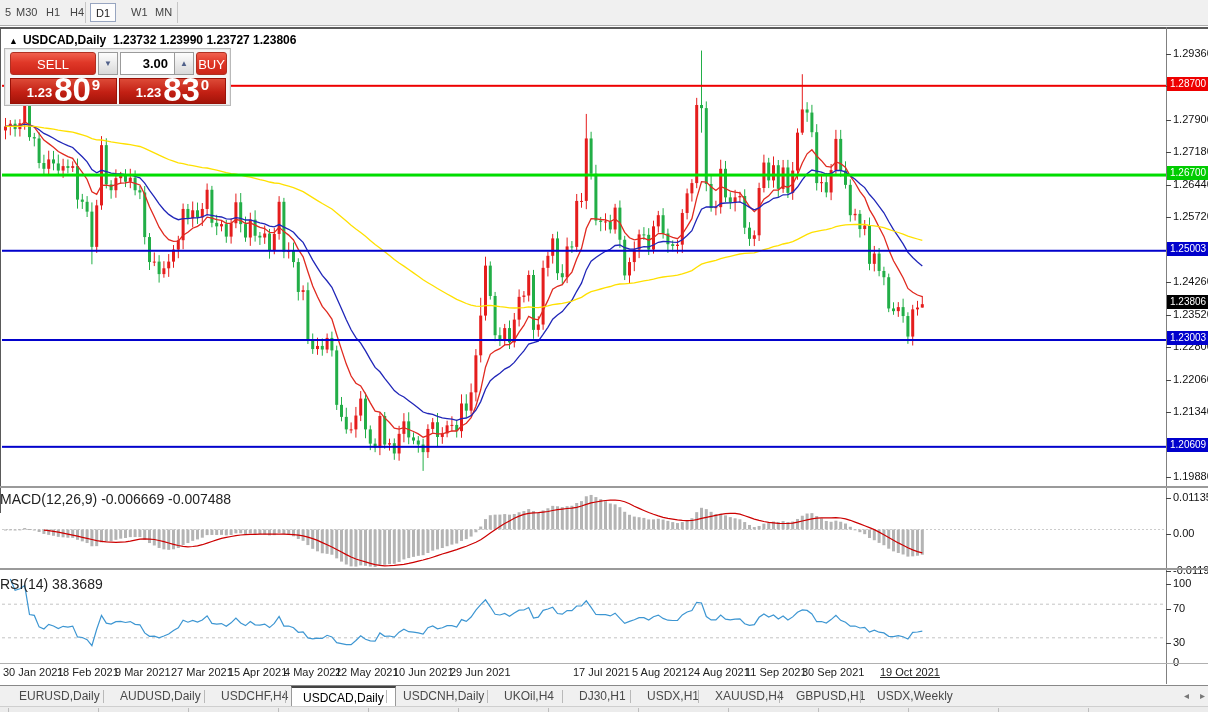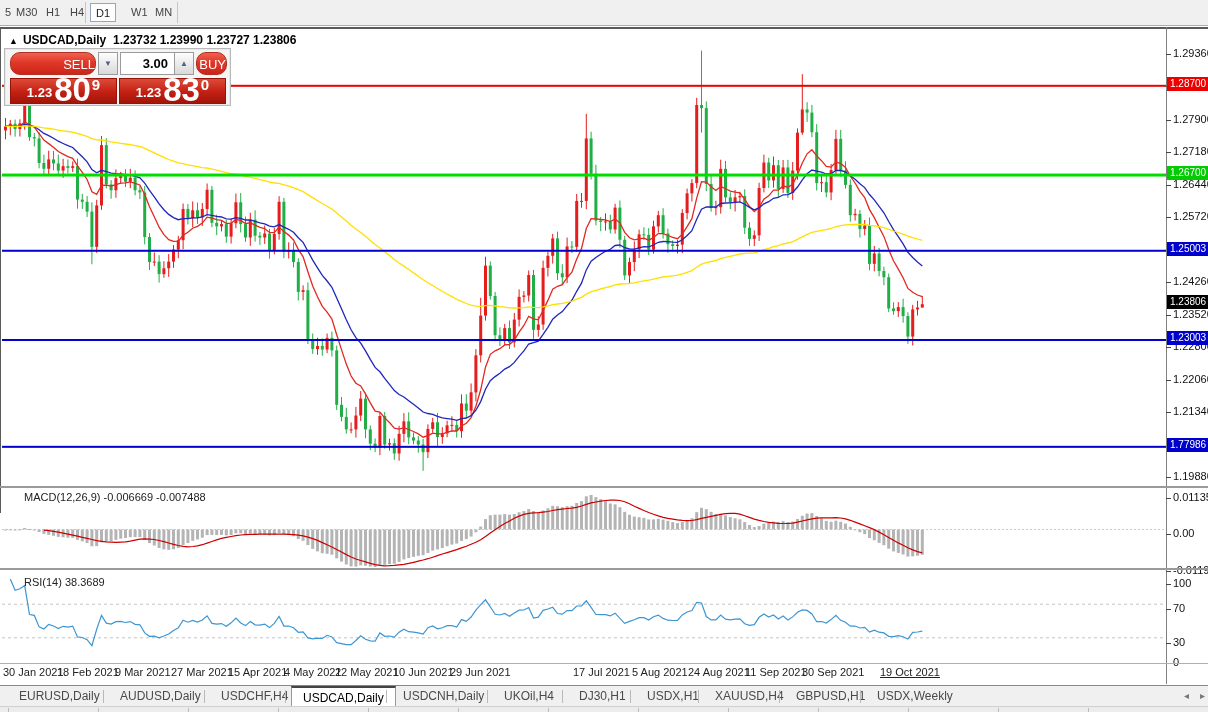--- a/index.html
+++ b/index.html
@@ -21,21 +21,21 @@
   #chart-svg { position:absolute; left:0; top:0; }
 
   .quote-bar { position:absolute; left:8px; top:4px; font-size:12px; font-weight:bold;
                color:#000; letter-spacing:0; white-space:nowrap; }
   .quote-bar .tri { font-size:9px; margin-right:5px; }
 
   
   .trade-panel { position:absolute; left:3px; top:19px; width:227px; height:58px;
                  background:#f5f5f5; border:1px solid #b9b9b9; box-shadow:0 0 0 1px #e8e8e8 inset; }
   .btn-trade { position:absolute; top:3px; height:23px; color:#fff; font-size:13px;
-               text-align:right; line-height:23px; border:1px solid #b03022; border-radius:10px;
+               text-align:center; line-height:23px; border:1px solid #b03022; border-radius:3px;
                background:linear-gradient(180deg,#f0604e 0%,#e03828 45%,#cc2418 100%); cursor:pointer; }
   .btn-sell { left:5px; width:86px; }
   .btn-buy  { left:191px; width:31px; }
   .stepper-btn { position:absolute; top:3px; width:20px; height:23px;
                  background:linear-gradient(180deg,#fdfdfd,#d9d9d9); border:1px solid #9b9b9b;
                  font-size:8px; color:#51618a; text-align:center; line-height:22px; cursor:pointer; }
   .vol-field { position:absolute; left:115px; top:3px; width:55px; height:23px;
                border:1px solid #9b9b9b; background:#fff; font-size:13px; font-weight:bold;
                text-align:right; padding-right:6px; font-family:"Liberation Sans",sans-serif; }
   .price-tile { position:absolute; top:29px; width:107px; height:26px; color:#fff;
@@ -49,21 +49,21 @@
 
   
   .axis-line-v { position:absolute; left:1166px; top:27px; width:1px; height:657px; background:#808080; }
   .tick-label { position:absolute; left:1173px; font-size:11px; color:#111; white-space:nowrap; }
   .tick-dash  { position:absolute; left:1166px; width:5px; height:1px; background:#444; }
   .price-tag  { position:absolute; left:1167px; width:41px; height:14px; font-size:10px;
                 color:#fff; text-align:left; padding-left:3px; line-height:14px; }
 
   
   .h-sep { position:absolute; left:0; width:1208px; background:#9a9a9a; }
-  .panel-label { position:absolute; left:24px; font-size:11px; color:#222; }
+  .panel-label { position:absolute; left:0; font-size:14px; color:#222; }
 
   
   .date-label { position:absolute; top:666px; font-size:11px; color:#222; white-space:nowrap; }
 
   
   .tab-bar { position:absolute; left:0; top:685px; width:1208px; height:21px;
              background:#f0f0f0; border-top:1px solid #888; }
   .tab { position:absolute; top:0; height:20px; line-height:20px; padding:0 11px;
          font-size:12px; color:#4a4a4a; cursor:pointer; white-space:nowrap; }
   .tab.active { background:#fff; color:#000; border-left:1px solid #999;
@@ -731,21 +731,21 @@
       <div class="tick-label" style="top: 373.083px;">1.22060</div>
       <div class="tick-dash" style="top: 412.209px;"></div>
       <div class="tick-label" style="top: 405.209px;">1.21340</div>
       <div class="tick-dash" style="top: 477.354px;"></div>
       <div class="tick-label" style="top: 470.354px;">1.19880</div>
       <div class="price-tag" style="top: 76.806px; background: rgb(238, 0, 0);">1.28700</div>
       <div class="price-tag" style="top: 166.046px; background: rgb(0, 204, 0);">1.26700</div>
       <div class="price-tag" style="top: 241.766px; background: rgb(0, 0, 204);">1.25003</div>
       <div class="price-tag" style="top: 295.176px; background: rgb(0, 0, 0);">1.23806</div>
       <div class="price-tag" style="top: 331.006px; background: rgb(0, 0, 204);">1.23003</div>
-      <div class="price-tag" style="top: 437.826px; background: rgb(0, 0, 204);">1.77986</div>
+      <div class="price-tag" style="top: 437.826px; background: rgb(0, 0, 204);">1.20609</div>
       <div class="tick-dash" style="top: 498px;"></div>
       <div class="tick-label" style="top: 491px;">0.01135</div>
       <div class="tick-dash" style="top: 534px;"></div>
       <div class="tick-label" style="top: 527px;">0.00</div>
       <div class="tick-dash" style="top: 571px;"></div>
       <div class="tick-label" style="top: 564px;">-0.011904</div>
       <div class="tick-dash" style="top: 584px;"></div>
       <div class="tick-label" style="top: 577px;">100</div>
       <div class="tick-dash" style="top: 609px;"></div>
       <div class="tick-label" style="top: 602px;">70</div>

